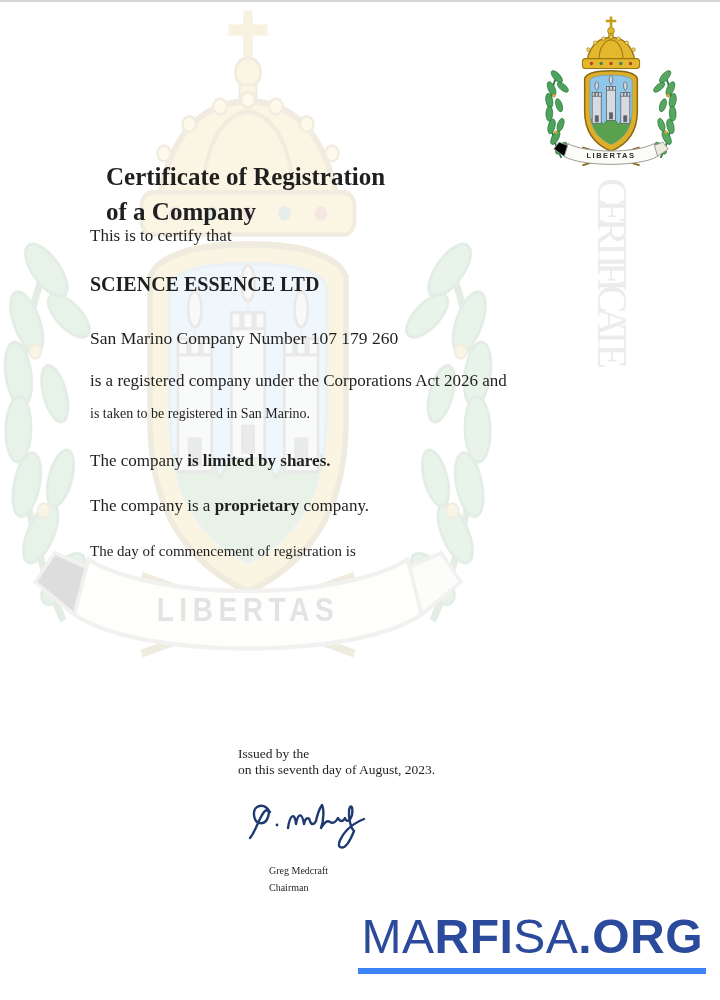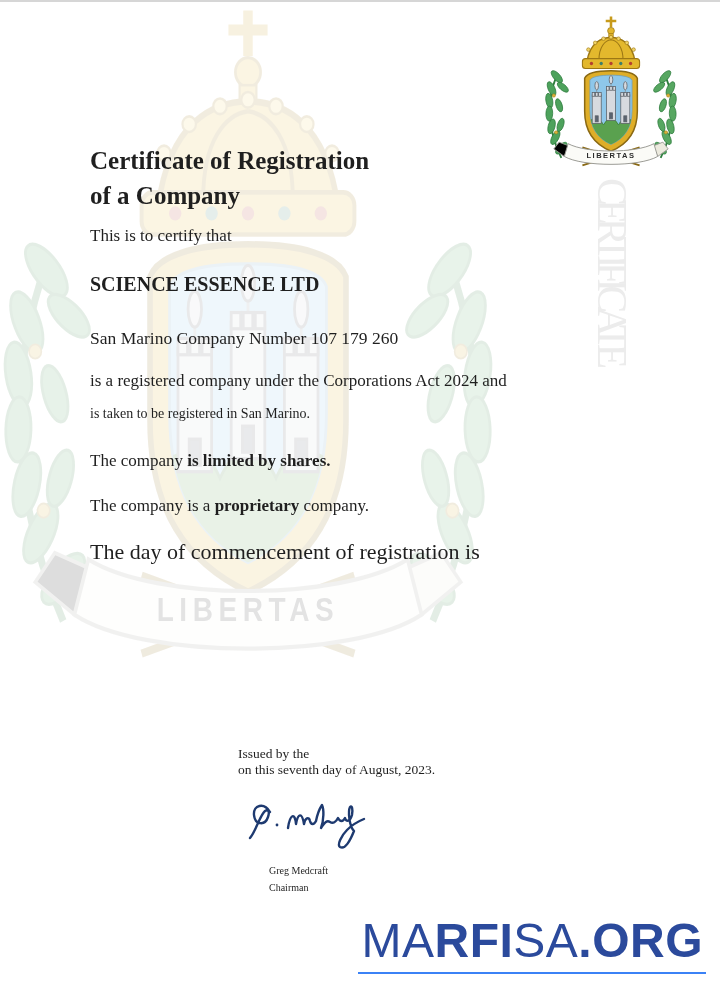--- a/index.html
+++ b/index.html
@@ -16,39 +16,39 @@
     color:#ececе7;color:#ececе7; 
     color:#ececE7;color:#ececE7;
     color:#ececc7;
     color:#ececec;
     font-family:"Liberation Serif",serif;user-select:none;pointer-events:none;
   }
   
   .emblem{position:absolute;top:13px;right:33px;width:152px;height:158px;}
   
   .abs{position:absolute;left:90px;white-space:nowrap;}
-  .title{top:141px;font-size:25px;line-height:35px;font-weight:700;margin:0;}
+  .title{top:141px;font-size:25px;line-height:35px;font-weight:700;margin:16px;}
   .certify{top:224px;font-size:17px;}
   .company{top:271px;font-size:20px;font-weight:700;text-align:right;}
   .number{top:326px;font-size:17.5px;font-weight:400;}
   .p1{top:369px;font-size:17px;}
   .p2{top:404px;font-size:14px;}
   .p3{top:449px;font-size:17px;}
   .p4{top:494px;font-size:17px;}
-  .p5{top:538px;font-size:22px;line-height:23.5px;}
+  .p5{top:538px;font-size:15px;line-height:23.5px;}
   .b{font-weight:700;}
   
   .issued{position:absolute;left:238px;top:744px;font-size:13.5px;line-height:16px;}
   .sig{position:absolute;left:246px;top:794px;}
   .signer{position:absolute;left:229px;top:860px;font-size:10px;line-height:17px;margin-left:40px;}
   
   .logo{
     position:absolute;right:14px;bottom:26px;line-height:1;
     font-family:"Liberation Sans",sans-serif;font-size:48px;color:#2b4a9c;
-    letter-spacing:.5px;border-bottom:2px solid #3b82f6;padding:0 3px 7px 3px;
+    letter-spacing:.5px;border-bottom:6px solid #3b82f6;padding:0 3px 7px 3px;
   }
   .logo .lt{font-weight:400;}
   .logo .bd{font-weight:700;}
 </style>
 </head>
 <body>
 
 <div class="page">
 
   <svg width="0" height="0" style="position:absolute" aria-hidden="true">
@@ -182,21 +182,21 @@
     <span>Certificate of Registration</span><br>
     <span>of a Company</span>
   </h1>
 
   <div class="abs certify">This is to certify that</div>
 
   <div class="abs company">SCIENCE ESSENCE LTD</div>
 
   <div class="abs number">San Marino Company Number 107 179 260</div>
 
-  <div class="abs p1">is a registered company under the Corporations Act 2024 and</div>
+  <div class="abs p1">is a registered company under the Corporations Act 2026 and</div>
 
   <div class="abs p2">is taken to be registered in San Marino.</div>
 
   <div class="abs p4"><span>The company is a </span><span class="b">proprietary</span><span> company.</span></div>
 
   <div class="abs p3"><span>The company </span><span class="b">is limited by shares.</span></div>
 
   <div class="abs p5">
     <span>The day of commencement of registration is</span><br>
   </div>

